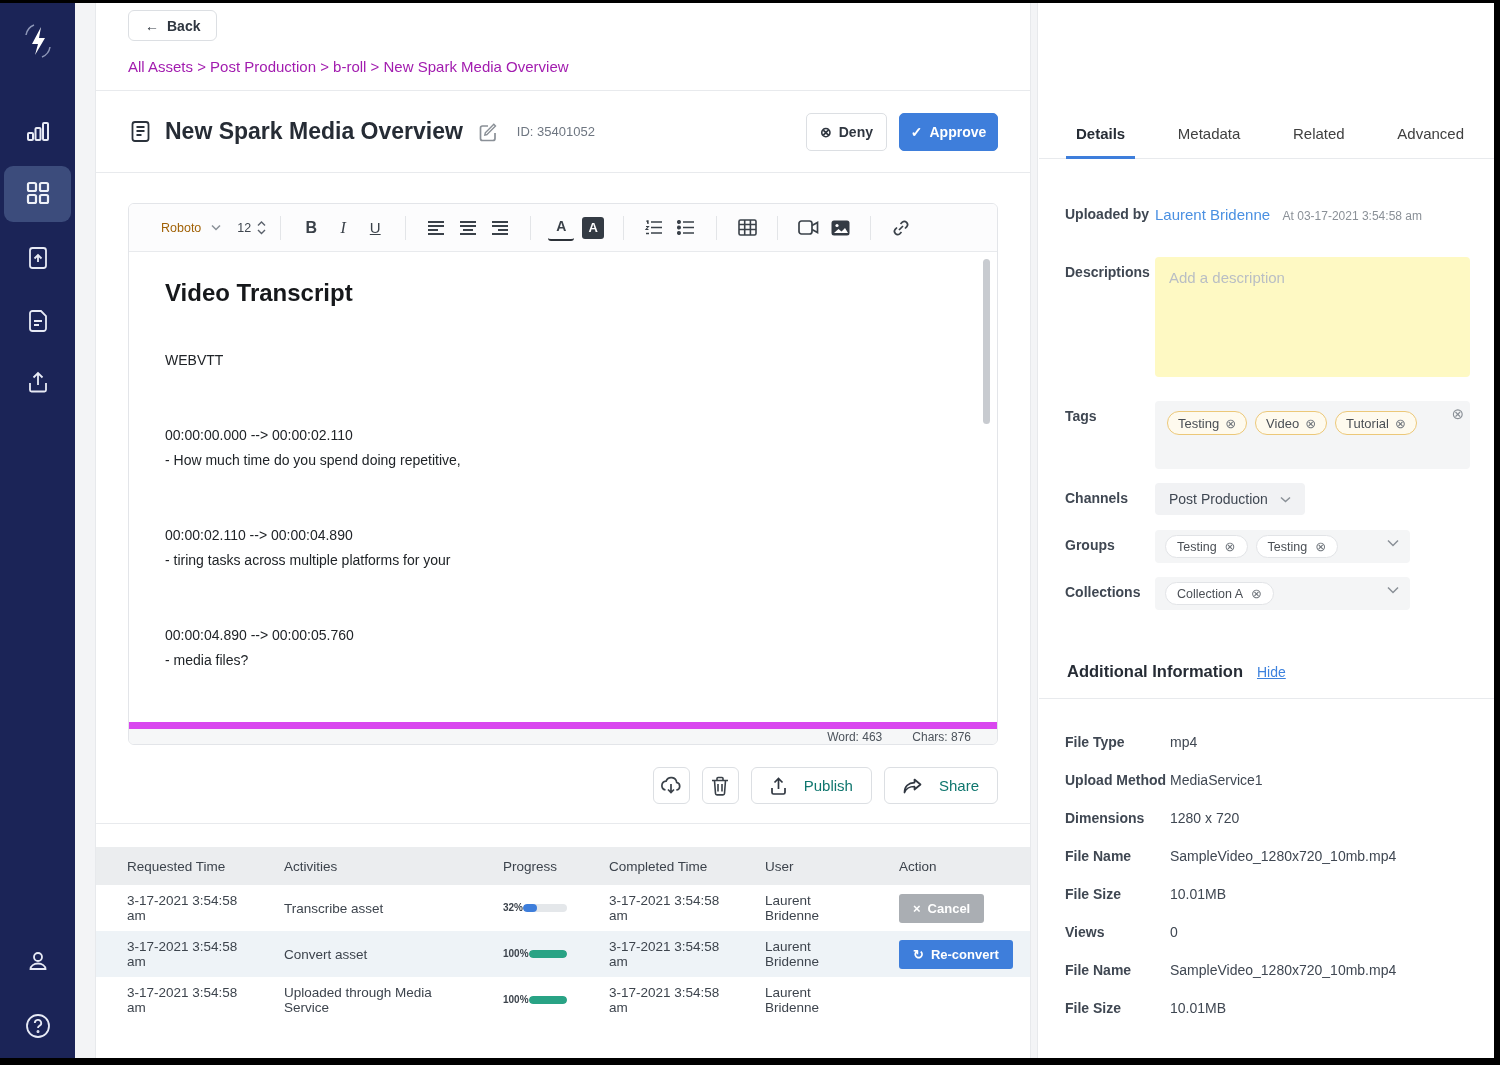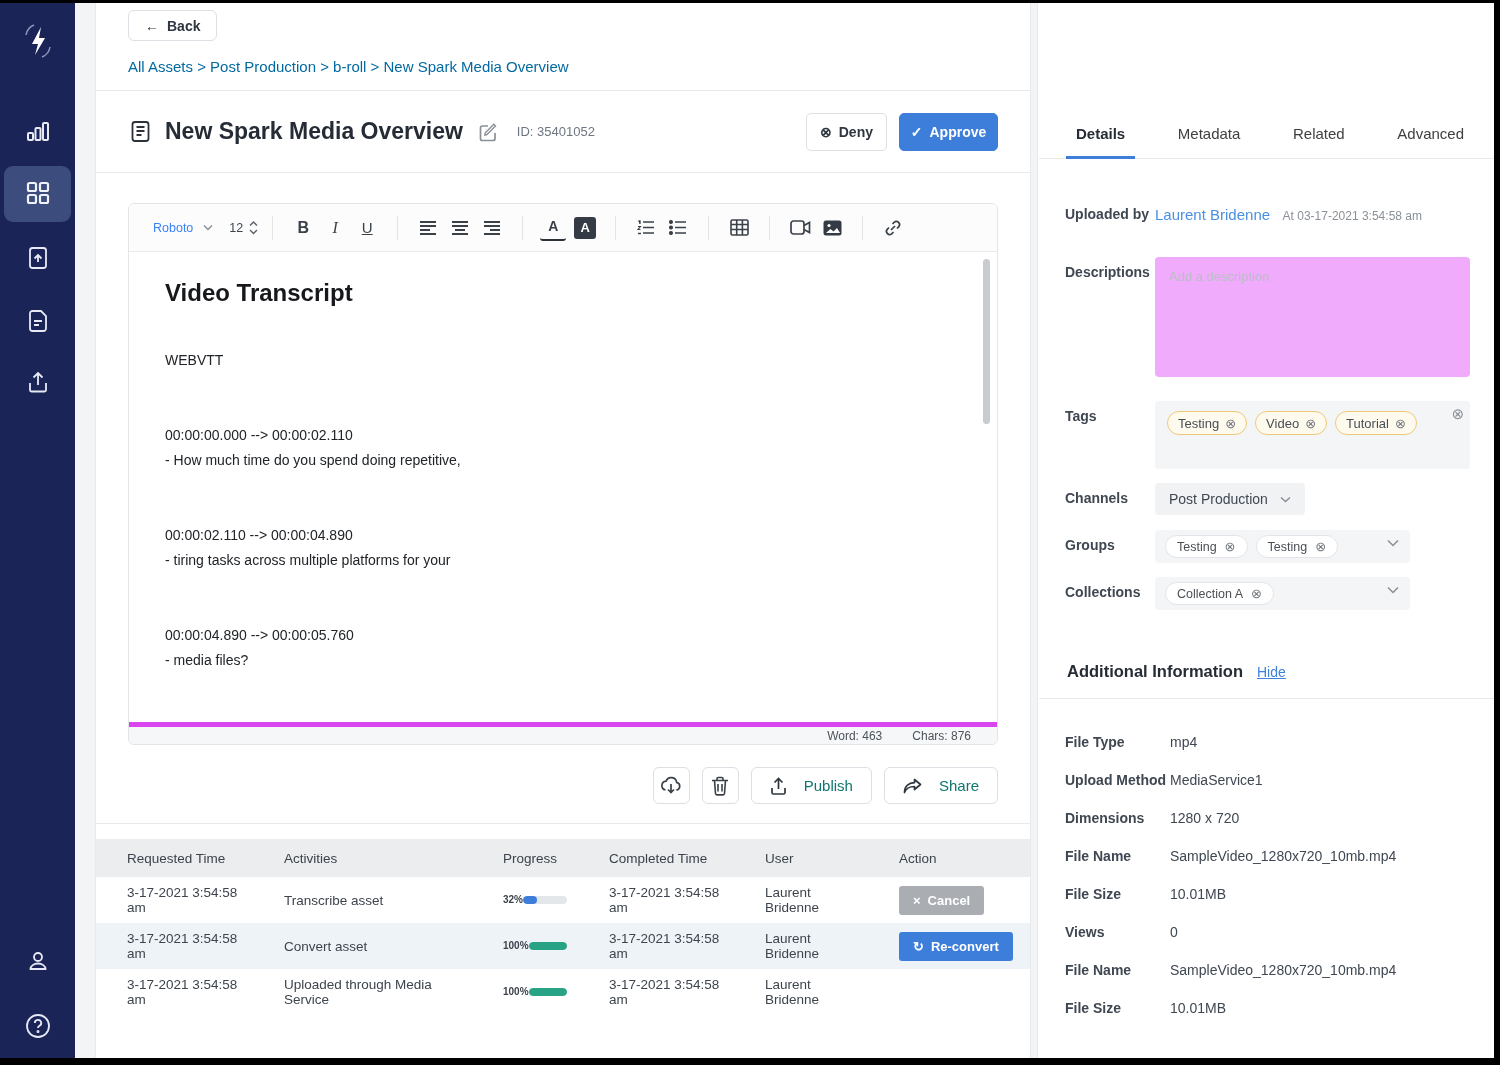--- a/index.html
+++ b/index.html
@@ -11,65 +11,65 @@
   .sb-i { position:absolute; left:50%; transform:translateX(-50%); color:#e7eaf5; }
   .sb-active-bg { position:absolute; left:4px; top:163px; width:67px; height:56px; background:#3c4c7c; border-radius:9px; }
   .gutter { position:absolute; left:75px; top:0; width:21px; height:100%; background:#f3f4f6; border-right:1px solid #e7e9ec; }
   .rgutter { position:absolute; left:1030px; top:0; width:8px; height:100%; background:#f3f4f6; border-left:1px solid #e7e9ec; border-right:1px solid #e7e9ec; }
 
   
   .main { position:absolute; left:96px; top:0; width:934px; height:100%; background:#fff; }
   .topbar { height:88px; border-bottom:1px solid #e8eaed; padding:7px 0 0 32px; }
   .back-btn { display:inline-flex; align-items:center; gap:8px; height:31px; padding:0 16px; background:#fff;
               border:1px solid #dcdfe3; border-radius:6px; font-size:14px; font-weight:700; color:#2f3640; cursor:pointer; }
-  .breadcrumb { margin-top:17px; font-size:15px; color:#0369a1; }
+  .breadcrumb { margin-top:17px; font-size:15px; color:#a21caf; }
 
   .asset-header { height:82px; border-bottom:1px solid #e8eaed; display:flex; align-items:center; padding:0 32px; }
   .title { font-size:23px; font-weight:700; color:#262c35; margin:0 14px 0 12px; }
   .asset-id { font-size:13px; color:#6e7681; margin-left:18px; }
   .hdr-actions { margin-left:auto; display:flex; gap:12px; }
   .btn { display:inline-flex; align-items:center; justify-content:center; gap:7px; height:38px; border-radius:5px;
          font-size:14px; font-weight:700; cursor:pointer; border:1px solid #dcdfe3; background:#fff; color:#2f3640; }
   .btn-deny { width:81px; }
   .btn-approve { width:99px; background:#3e7edb; border-color:#3e7edb; color:#fff; }
 
   
   .editor { margin:30px 32px 0; border:1px solid #e3e5e9; border-radius:6px; overflow:hidden; }
   .ed-toolbar { height:48px; background:#fcfcfd; border-bottom:1px solid #e8eaed; display:flex; align-items:center; padding:0 24px; color:#3a4149; }
   .tb-sep { width:1px; height:24px; background:#e3e5e8; margin:0 14px; }
   .tb-btn { display:inline-flex; align-items:center; justify-content:center; min-width:26px; height:26px; margin:0 3px;
             font-size:15px; color:#3a4149; cursor:pointer; border-radius:3px; }
-  .tb-font { font-size:12.5px; display:inline-flex; gap:10px; align-items:center; cursor:pointer; color:#3b82f6; }
+  .tb-font { font-size:12.5px; display:inline-flex; gap:10px; align-items:center; cursor:pointer; color:#a16207;margin-left:8px; }
   .tb-size { font-size:12.5px; display:inline-flex; gap:6px; align-items:center; margin-left:16px; cursor:pointer; color:#3e454e; }
   .stepper { display:flex; flex-direction:column; line-height:5px; font-size:8px; color:#5a616b; }
   .bold-ic { font-weight:800; font-size:16px; }
   .italic-ic { font-style:italic; font-family:"Liberation Serif", serif; font-size:16px; }
   .under-ic { text-decoration:underline; font-size:15px; }
   .color-ic { font-size:14px; font-weight:700; border-bottom:2px solid #2c3138; line-height:15px; }
   .hilite-ic { background:#343b44; color:#fff; border-radius:3px; width:22px; height:22px; font-size:13px; font-weight:700;
                display:inline-flex; align-items:center; justify-content:center; }
   .ed-content { position:relative; height:470px; background:#fff; padding:27px 60px 0 36px; overflow:hidden; }
   .ed-content h1 { font-size:24px; font-weight:700; color:#16181b; }
   .tline { font-size:14px; color:#202428; line-height:25px; }
   .mt-lg { margin-top:50px; }
   .mt-sm { margin-top:0px; }
   .webvtt { margin-top:41px; }
   .scrollbar { position:absolute; right:7px; top:7px; width:7px; height:165px; background:#c8cbd0; border-radius:4px; }
-  .ed-footer { height:22px; background:#f6f7f8; border-top:5px solid #d946ef; display:flex; justify-content:flex-end;
+  .ed-footer { height:22px; background:#f6f7f8; border-top:7px solid #d946ef; display:flex; justify-content:flex-end;
                align-items:center; gap:30px; padding-right:26px; font-size:12px; color:#4c535b; }
 
   .doc-actions { margin:22px 32px 0; display:flex; justify-content:flex-end; gap:12px; }
   .ico-btn { width:37px; height:37px; border:1px solid #dcdfe3; border-radius:6px; background:#fff; display:inline-flex;
              align-items:center; justify-content:center; color:#3a4149; cursor:pointer; }
   .txt-btn { height:37px; border:1px solid #dcdfe3; border-radius:6px; background:#fff; display:inline-flex; align-items:center;
              gap:17px; padding:0 18px; font-size:15px; color:#0f766e; cursor:pointer; }
   .section-div { margin-top:19px; border-top:1px solid #e8eaed; }
 
   
-  .table { margin-top:15px; width:100%; font-size:13.5px; color:#3d444d; }
+  .table { margin-top:23px; width:100%; font-size:13.5px; color:#3d444d; }
   .trow { display:grid; grid-template-columns:157px 219px 106px 156px 134px 1fr; align-items:center; }
   .trow > div { padding-left:31px; }
   .thead { height:38px; background:#ebedef; font-size:13.5px; color:#3c434c; }
   .tbody-row { height:46px; background:#fff; }
   .tbody-row.alt { background:#eef3f7; }
   .pwrap { display:flex; flex-direction:row; width:64px; align-items:center; }
   .plabel { font-size:10px; font-weight:700; color:#3c434c; margin-bottom:2px; }
   .ptrack { width:64px; height:8px; background:#e4e7ea; border-radius:4px; overflow:hidden; }
   .pfill { height:100%; border-radius:4px; }
   .row-btn { height:29px; border-radius:3px; border:none; color:#fff; font-size:13px; font-weight:700; cursor:pointer;
@@ -82,21 +82,21 @@
   .tabs { display:flex; justify-content:space-between; align-items:flex-end; height:156px; padding:0 20px 0 27px; border-bottom:1px solid #e8eaed; }
   .tab { font-size:15px; color:#404040; padding:0 10px 14px; cursor:pointer; border-bottom:3px solid transparent; margin-bottom:-1px; }
   .tab.active { font-weight:700; color:#262c35; border-bottom-color:#3e7edb; }
   .fields { padding:40px 24px 0 26px; }
   .frow { display:flex; margin-bottom:0; }
   .flabel { width:90px; flex:none; font-size:14px; font-weight:700; color:#3f4752; padding-top:7px; }
   .fval { flex:1; }
   .link { color:#4a90e2; }
   .uploaded-name { font-size:15px; }
   .uploaded-at { font-size:12px; color:#8a9097; margin-left:8px; }
-  .desc-box { width:315px; height:120px; background:#f0abfc; border:none; border-radius:4px; padding:12px 14px; font-size:13px;
+  .desc-box { width:315px; height:120px; background:#fef9c3; border:none; border-radius:4px; padding:12px 14px; font-size:15px;
               font-family:"Liberation Sans", sans-serif; color:#3f4752; resize:none; }
   .desc-box::placeholder { color:#b9bec4; }
   .tags-box { position:relative; width:315px; height:68px; background:#f4f5f6; border-radius:4px; padding:10px 12px; display:flex; gap:8px; align-items:flex-start; }
   .tag-pill { display:inline-flex; align-items:center; gap:6px; height:24px; padding:0 10px; background:#fefaee;
               border:1px solid #ecc879; border-radius:12px; font-size:13px; color:#4a4f55; }
   .pill-x { color:#6e747b; font-size:13px; cursor:pointer; }
   .tags-clear { position:absolute; right:-30px; top:2px; color:#8a9097; font-size:15px; cursor:pointer; }
   .select-sm { display:inline-flex; align-items:center; gap:12px; height:32px; padding:0 14px; background:#f1f2f4;
                border-radius:4px; font-size:14px; color:#3f4752; cursor:pointer; }
   .chip-field { position:relative; width:255px; height:33px; background:#f4f5f6; border-radius:4px; display:flex; align-items:center; gap:8px; padding:0 10px; }

